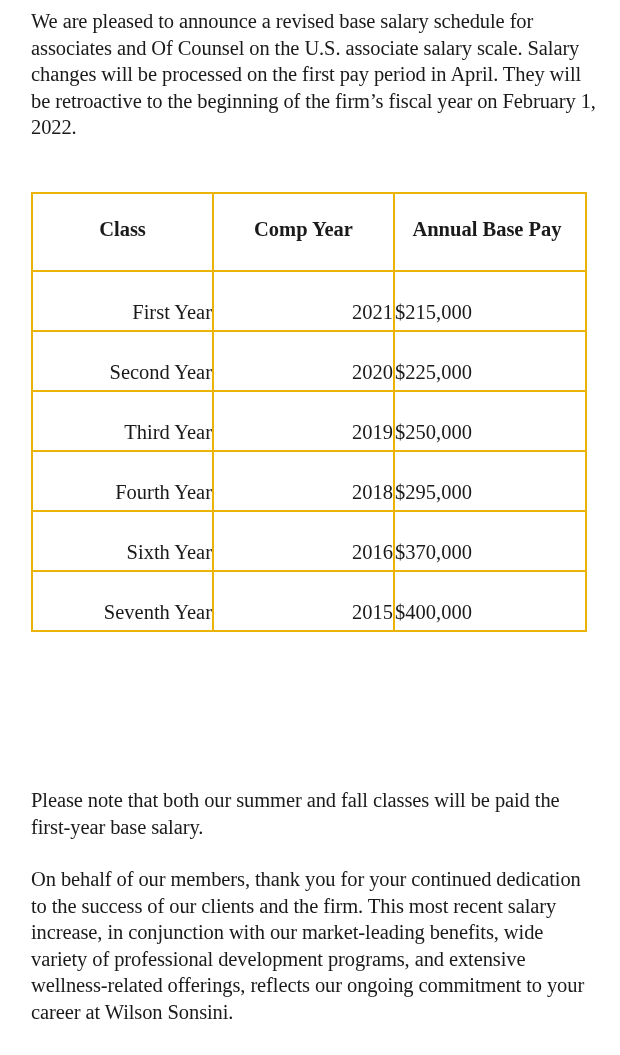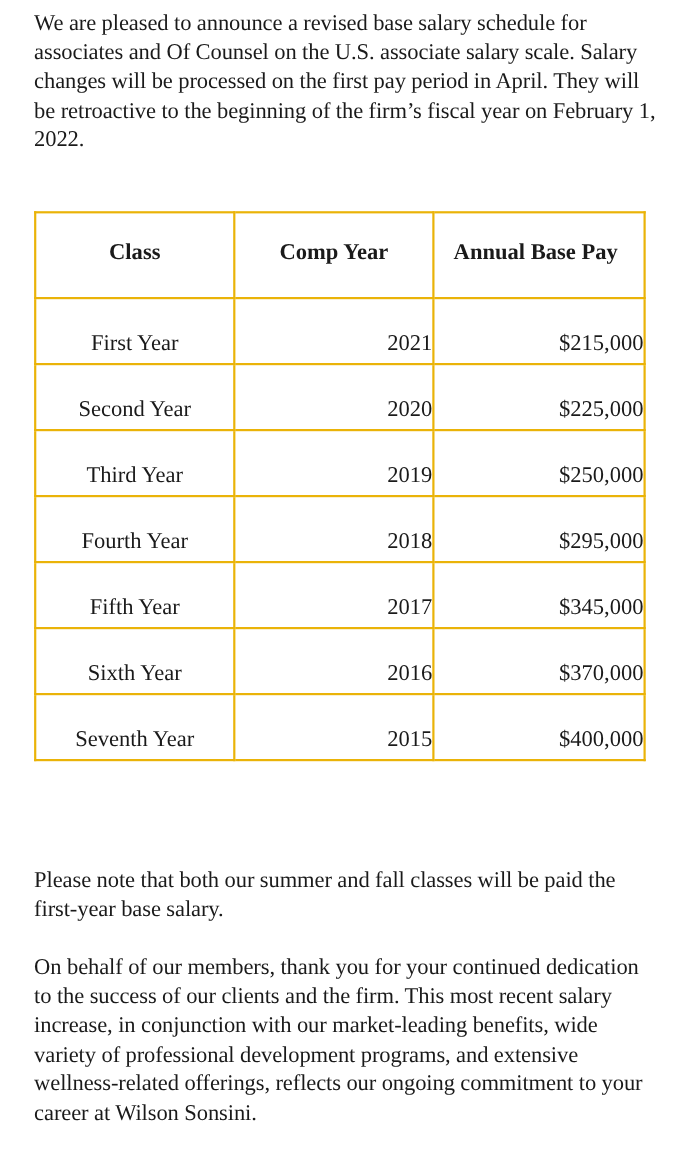--- a/index.html
+++ b/index.html
@@ -24,23 +24,23 @@
     table.sal th, table.sal td {
       border: 2px solid #eab308;
       font-size: 20.5px; line-height: 27px;
       padding: 0;
     }
     table.sal th {
       font-weight: bold; text-align: center; vertical-align: top;
       height: 78px; padding-top: 22px; box-sizing: border-box;
     }
     table.sal td { height: 54px; vertical-align: bottom; padding-bottom: 4px; }
-    td.cls { text-align: center; padding-left: 10px; }
+    td.cls { text-align: right; padding-left: 10px; }
     td.yr { text-align: right; }
-    td.pay { text-align: right; }
+    td.pay { text-align: left; }
     tr.last td { vertical-align: top; padding-top: 24px; padding-bottom: 4px; height: auto; }
     col.c1 { width: 181px; } col.c2 { width: 181px; } col.c3 { width: 192px; }
   </style>
 </head>
 <body>
 
 <div class="page">
   <p class="para p1" style="margin:0">We are pleased to announce a revised base salary schedule for associates and Of Counsel on the U.S. associate salary scale. Salary changes will be processed on the first pay period in April. They will be retroactive to the beginning of the firm’s fiscal year on February 1, 2022.</p>
 
   <table class="sal">
@@ -71,25 +71,20 @@
         <td class="cls">Third Year</td>
         <td class="yr">2019</td>
         <td class="pay">$250,000</td>
       </tr>
       <tr>
         <td class="cls">Fourth Year</td>
         <td class="yr">2018</td>
         <td class="pay">$295,000</td>
       </tr>
       <tr>
-        <td class="cls">Fifth Year</td>
-        <td class="yr">2017</td>
-        <td class="pay">$345,000</td>
-      </tr>
-      <tr>
         <td class="cls">Sixth Year</td>
         <td class="yr">2016</td>
         <td class="pay">$370,000</td>
       </tr>
       <tr>
         <td class="cls">Seventh Year</td>
         <td class="yr">2015</td>
         <td class="pay">$400,000</td>
       </tr>
     </tbody>

